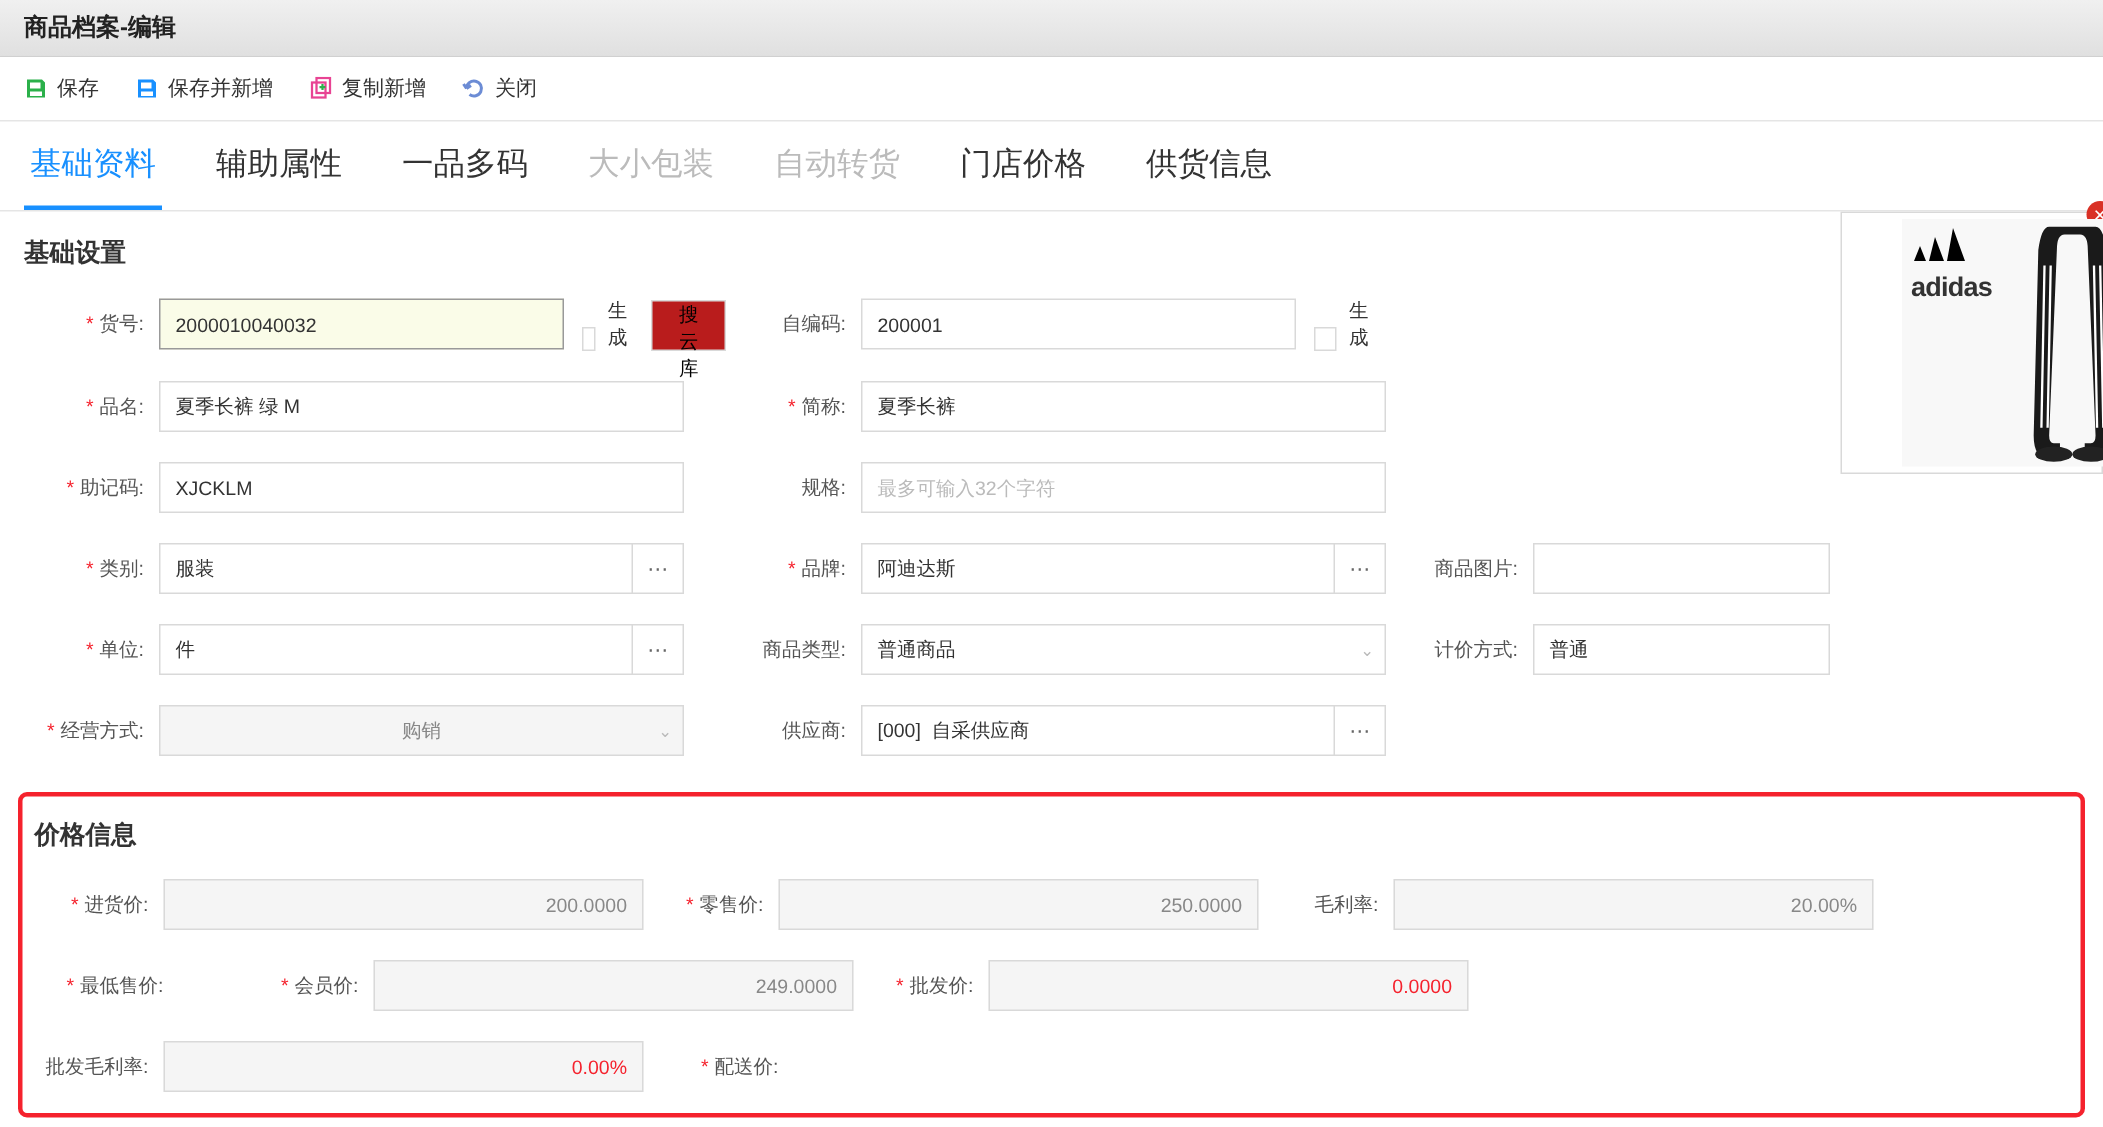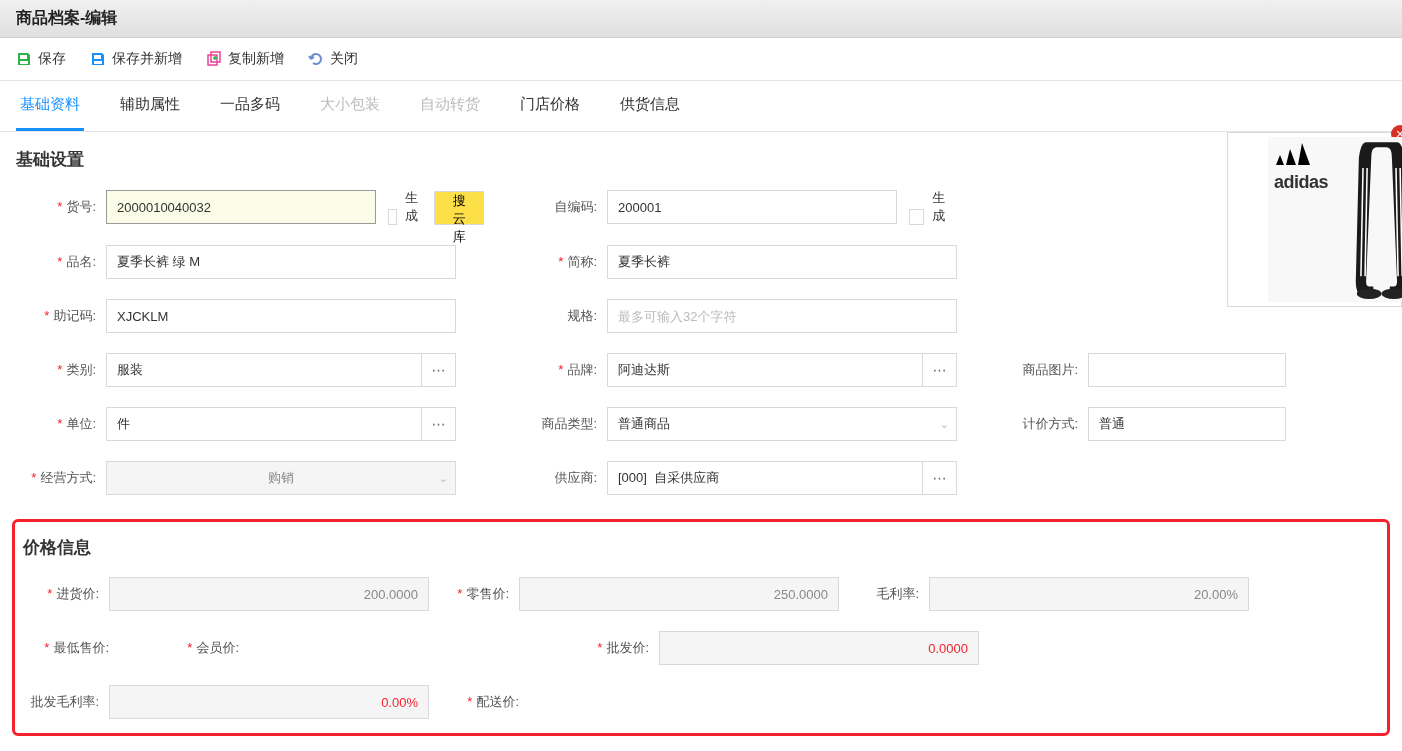--- a/index.html
+++ b/index.html
@@ -3,41 +3,41 @@
 <meta charset="utf-8">
 <style>
 * { box-sizing: border-box; margin: 0; padding: 0; }
 body { font-family: "Microsoft YaHei", Arial, sans-serif; font-size: 13px; color: #333; background: #fff; }
 .header { background: linear-gradient(to bottom, #f0f0f0, #e0e0e0); padding: 8px 16px; border-bottom: 1px solid #d0d0d0; }
 .header h1 { font-size: 16px; font-weight: bold; color: #222; }
 .toolbar { padding: 12px 16px; border-bottom: 1px solid #e5e5e5; display: flex; gap: 24px; }
 .toolbar-btn { display: inline-flex; align-items: center; gap: 6px; cursor: pointer; font-size: 14px; color: #333; }
 .toolbar-btn .icon { width: 16px; height: 16px; display: inline-flex; }
 .tabs { display: flex; gap: 32px; padding: 0 16px; border-bottom: 1px solid #e5e5e5; }
-.tab { padding: 14px 4px; font-size: 15px; cursor: pointer; color: #333; border-bottom: 3px solid transparent; }
+.tab { padding: 14px 4px; font-size: 21px; cursor: pointer; color: #333; border-bottom: 3px solid transparent; }
 .tab.active { color: #1890ff; border-bottom-color: #1890ff; }
 .tab.disabled { color: #bbb; cursor: not-allowed; }
 .section { padding: 16px; position: relative; }
 .section-title { font-size: 17px; font-weight: bold; margin-bottom: 18px; }
-.form-grid { display: flex; flex-wrap: wrap; gap: 20px 61px; }
+.form-grid { display: flex; flex-wrap: wrap; gap: 20px 28px; }
 .form-row { display: flex; align-items: center; width: 520px; }
 .form-row.narrow { width: 440px; }
 .label { width: 90px; text-align: right; padding-right: 10px; font-size: 13px; color: #555; flex-shrink: 0; }
 .label .req { color: #f5222d; margin-right: 4px; }
 .input { flex: 1; height: 34px; border: 1px solid #d9d9d9; padding: 0 10px; font-size: 13px; color: #333; outline: none; }
 .input.highlight { background: #fafce8; border-color: #999; }
 .input.readonly { background: #f5f5f5; color: #888; text-align: center; }
 .input::placeholder { color: #bbb; }
 .input-combo { flex: 1; display: flex; align-items: center; position: relative; }
 .input-combo .input { flex: 1; }
 .input-combo .addon { width: 34px; height: 34px; border: 1px solid #d9d9d9; border-left: none; display: flex; align-items: center; justify-content: center; cursor: pointer; background: #fff; font-size: 14px; color: #666; }
 .input-combo .dropdown { position: absolute; right: 8px; color: #bbb; pointer-events: none; font-size: 11px; }
 .side-ctrl { display: flex; align-items: flex-end; gap: 8px; margin-left: 12px; }
 .checkbox { width: 16px; height: 16px; border: 1px solid #d9d9d9; cursor: pointer; display: inline-block; background: #fff; }
-.btn { height: 34px; padding: 0 14px; border: 1px solid #d9d9d9; background: #fde047; cursor: pointer; font-size: 13px; }
+.btn { height: 34px; padding: 0 14px; border: 1px solid #d9d9d9; background: #b91c1c; cursor: pointer; font-size: 13px; }
 .image-preview { position: absolute; right: -20px; top: 0; width: 195px; }
 .img-box { width: 175px; height: 175px; border: 1px solid #d9d9d9; background: #fff; padding: 4px; position: relative; }
 .img-close { position: absolute; top: -8px; right: -8px; width: 18px; height: 18px; border-radius: 50%; background: #d93025; color: #fff; display: flex; align-items: center; justify-content: center; font-size: 11px; cursor: pointer; }
 .price-section { border: 3px solid #f5222d; border-radius: 6px; margin: 8px 12px; padding: 14px 4px 14px 4px; position: relative; }
 .price-grid { display: flex; flex-wrap: wrap; gap: 20px 0; }
 .price-row { display: flex; align-items: center; width: 410px; justify-content: space-between; }
 .price-row.tiny { width: 140px; }
 .price-input { flex: 1; height: 34px; border: 1px solid #d9d9d9; padding: 0 10px; text-align: right; background: #f5f5f5; font-size: 13px; color: #888; }
 .price-input.red { color: #f5222d; }
 .checks { display: flex; gap: 28px; padding: 16px 16px 8px 110px; align-items: center; }
@@ -230,20 +230,21 @@
     <div class="price-row">
       <span class="label"><span>毛利率:</span></span>
       <input class="price-input" value="20.00%" style="">
     </div>
     <div class="price-row tiny">
       <span class="label" style="width:100px;"><span class="req">*</span><span>最低售价:</span></span>
     </div>
 
     <div class="price-row">
       <span class="label"><span class="req">*</span><span>会员价:</span></span>
+      <input class="price-input" value="249.0000" style="">
     </div>
     <div class="price-row">
       <span class="label"><span class="req">*</span><span>批发价:</span></span>
       <input class="price-input red" value="0.0000" style="">
     </div>
     <div class="price-row">
       <span class="label"><span>批发毛利率:</span></span>
       <input class="price-input red" value="0.00%" style="">
     </div>
     <div class="price-row tiny">

